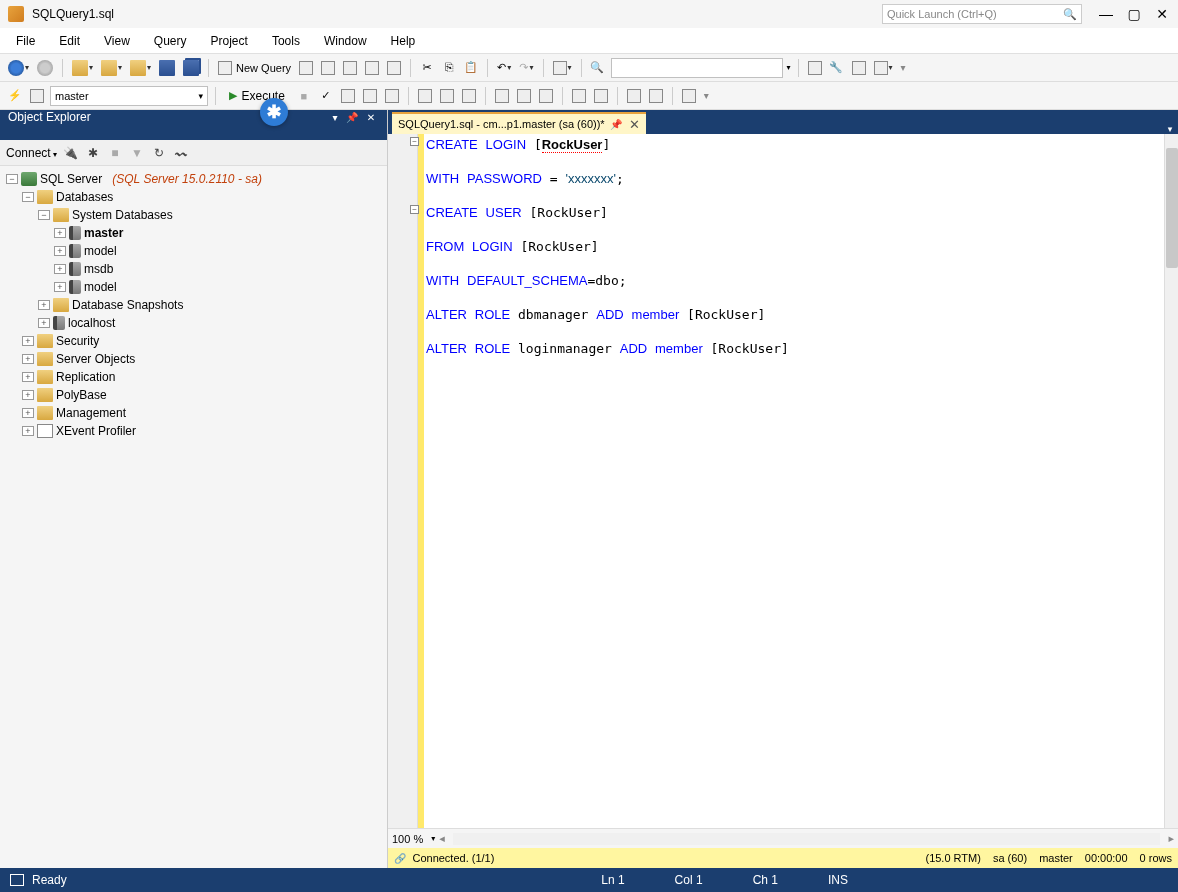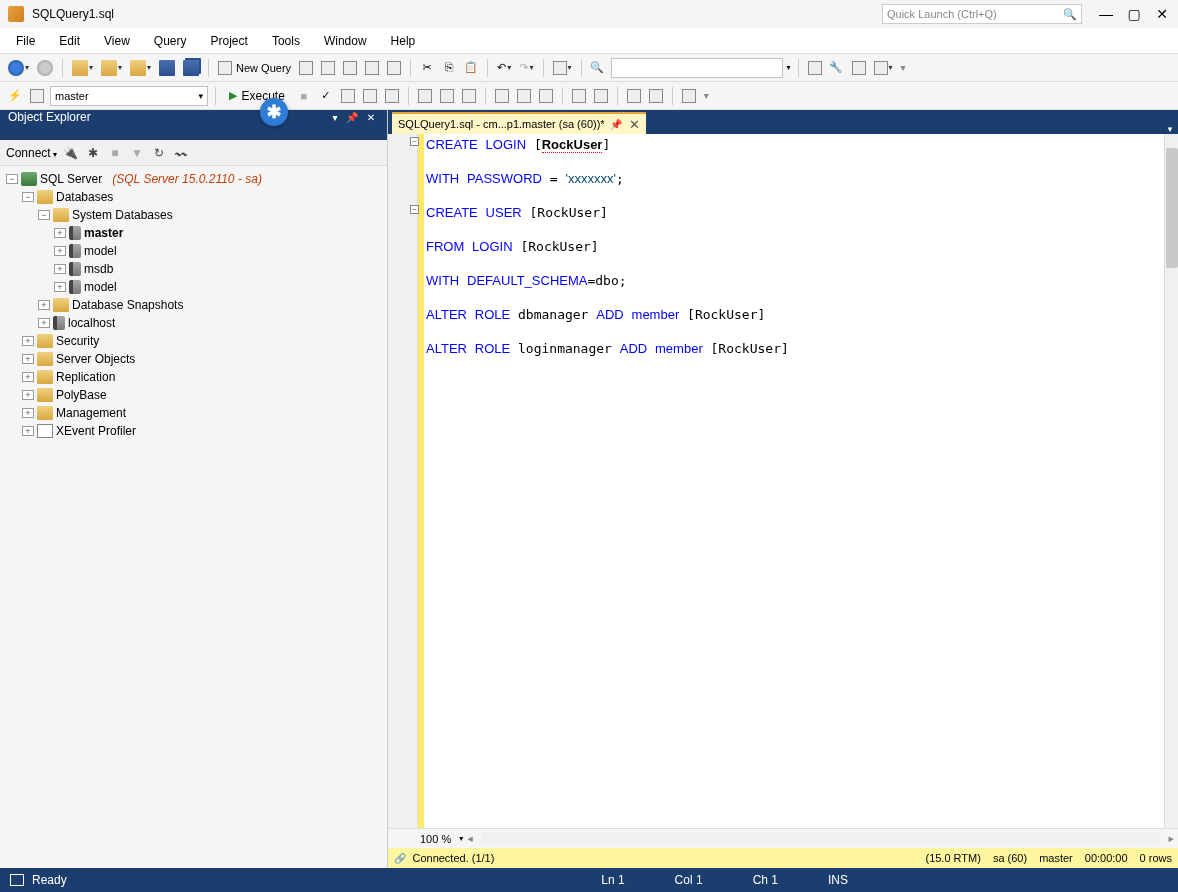--- a/index.html
+++ b/index.html
@@ -77,21 +77,21 @@
 .code { flex: 1; font-family: Consolas, monospace; font-size: 13px; line-height: 17px; padding: 2px 0 0 2px; white-space: pre; overflow: auto; }
 .code .kw { color: #0000ff; }
 .code .str { color: #0c4a6e; }
 .code .underline-err { border-bottom: 1px dotted red; font-weight: bold; }
 .fold { position: absolute; left: 22px; width: 9px; height: 9px; border: 1px solid #888; background: #fff; font-size: 8px; line-height: 7px; text-align: center; color: #555; }
 .code-scroll { width: 14px; background: #f0f0f0; border-left: 1px solid #ddd; position: relative; }
 .scroll-thumb { position: absolute; top: 14px; width: 12px; left: 1px; height: 120px; background: #c8c8c8; border-radius: 2px; }
 .nav-btn-top { position: absolute; top: 2px; right: 0; width: 14px; height: 14px; background: #e8e8e8; font-size: 9px; text-align: center; cursor: pointer; }
 
 .zoom-bar { height: 20px; display: flex; align-items: center; padding: 0 4px; font-size: 11px; background: #f5f5f5; border-top: 1px solid #ddd; gap: 4px; }
-.zoom-combo { display: flex; align-items: center; gap: 8px; margin-left: 28px; }
+.zoom-combo { display: flex; align-items: center; gap: 8px; }
 .zoom-combo .caret { font-size: 8px; }
 .hscroll { flex: 1; height: 12px; background: #f0f0f0; margin: 0 4px; }
 
 .conn-status { height: 20px; background: #fff6a0; display: flex; align-items: center; padding: 0 6px; font-size: 11px; gap: 6px; }
 .conn-status .conn-icon { color: #3a8a3a; font-size: 10px; }
 .conn-status .right { margin-left: auto; display: flex; gap: 12px; justify-content: center; }
 
 
 .status-bar { height: 24px; background: #1b3e6f; color: #fff; display: flex; align-items: center; padding: 0 10px; font-size: 12px; gap: 60px; }
 .status-bar .sb-left { display: flex; align-items: center; gap: 8px; }

